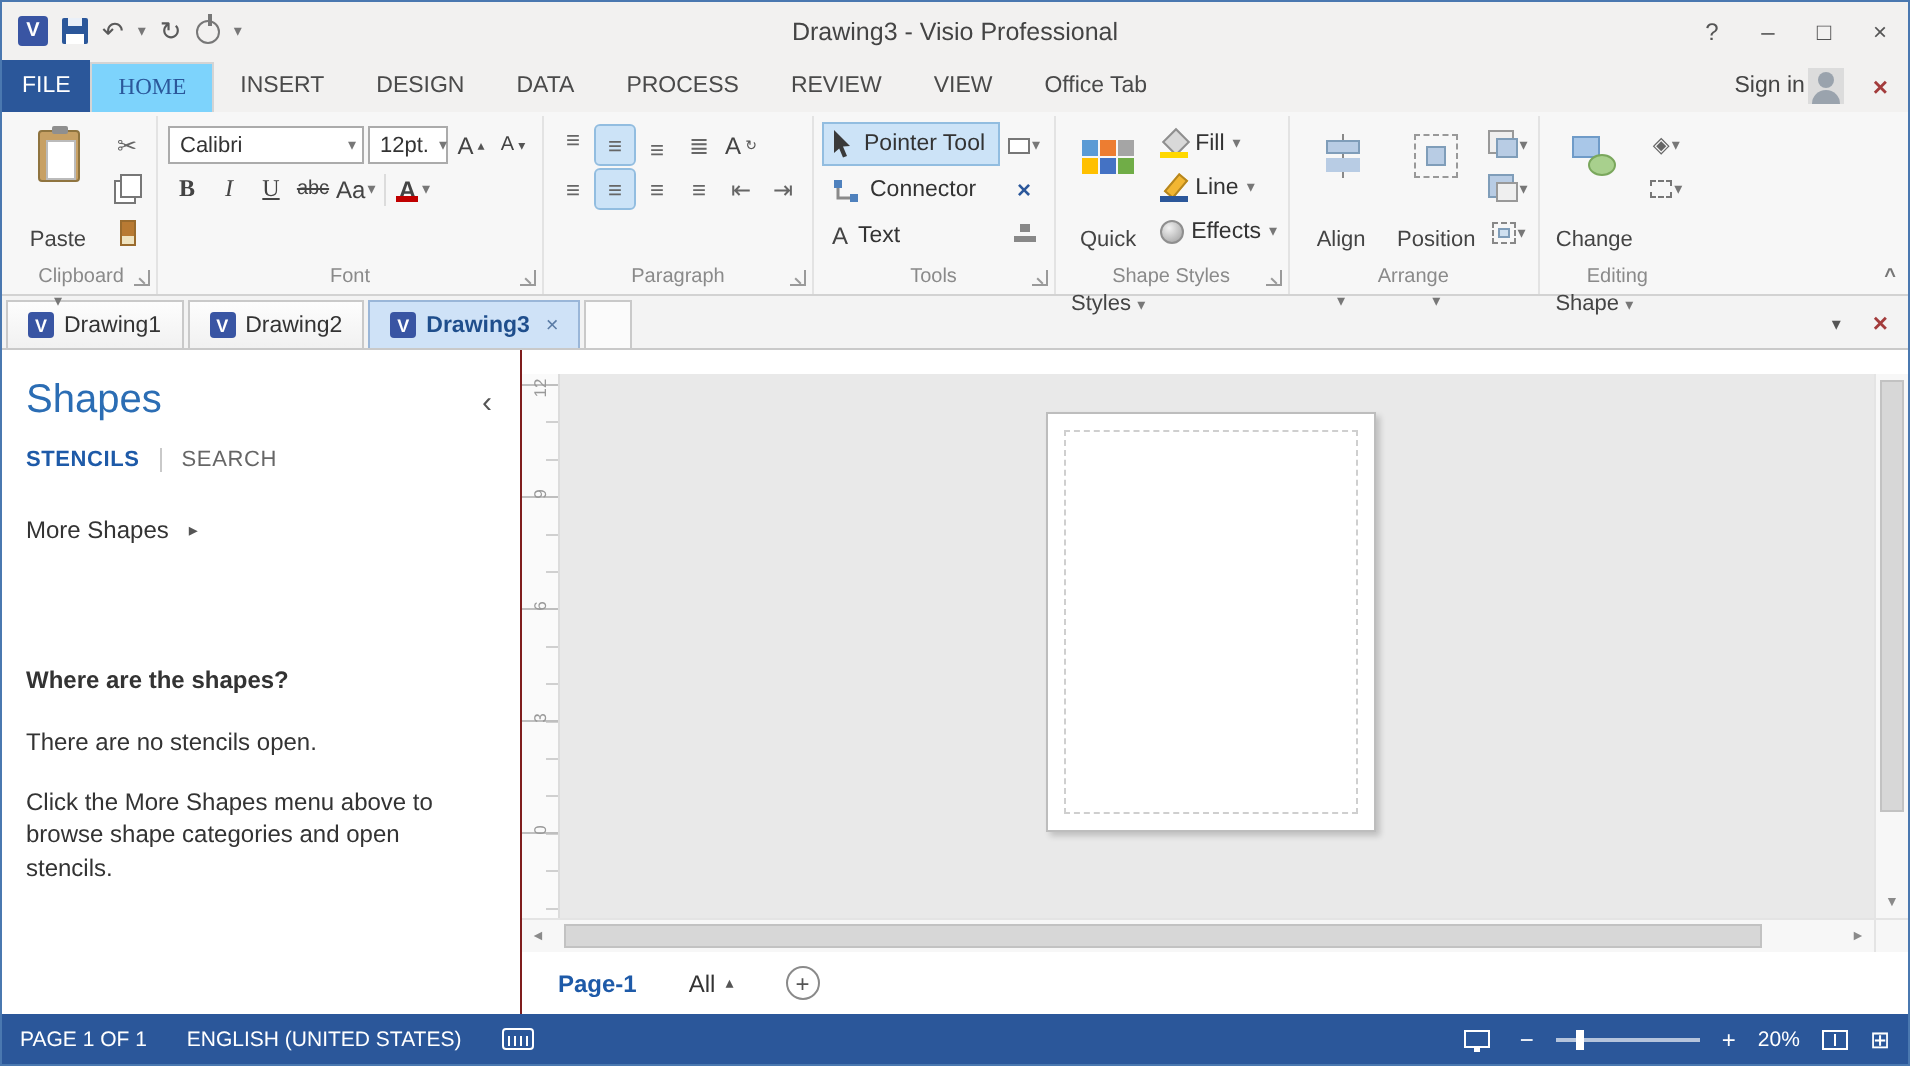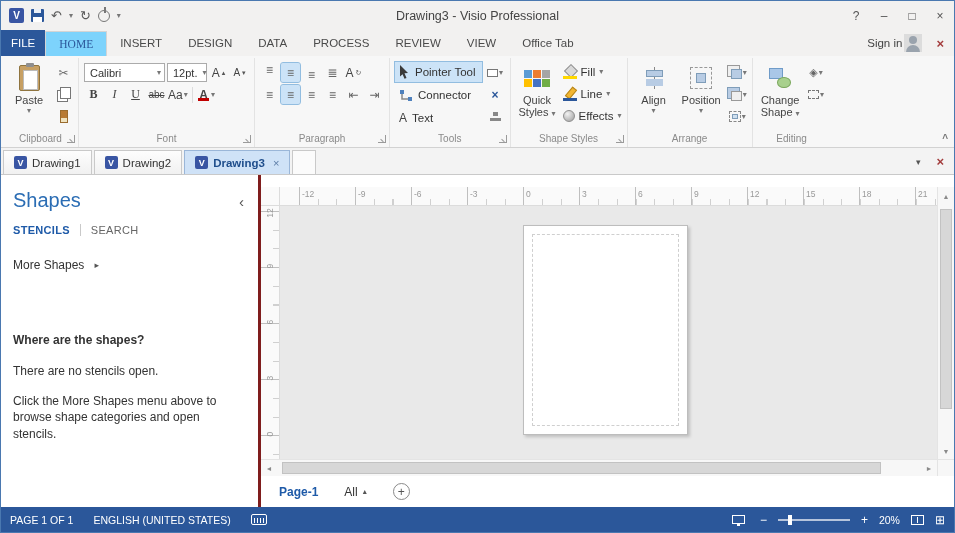--- a/index.html
+++ b/index.html
@@ -31,21 +31,21 @@
   .avatar::before { content: ""; position: absolute; top: 2px; left: 5px; width: 8px; height: 8px; border-radius: 50%; background: #9aa3ad; }
   .avatar::after { content: ""; position: absolute; bottom: -1px; left: 2px; width: 14px; height: 8px; border-radius: 7px 7px 0 0; background: #9aa3ad; }
   .tabrow-close { padding: 0 10px 5px 6px; color: #a33c3c; font-size: 13px; font-weight: bold; }
 
   
   .ribbon { height: 92px; flex: 0 0 92px; background: #f7f7f7; border-bottom: 1px solid #d2d2d2; display: flex; padding: 2px 0 0 2px; position: relative; }
   .grp { position: relative; padding: 2px 5px 17px 5px; border-right: 1px solid #e3e3e3; display: flex; gap: 4px; align-items: flex-start; }
   .grp-label { position: absolute; left: 0; right: 0; bottom: 3px; text-align: center; font-size: 10px; color: #8a8a8a; }
   .dlaunch { position: absolute; right: 3px; bottom: 4px; width: 8px; height: 8px; border-right: 1px solid #9a9a9a; border-bottom: 1px solid #9a9a9a; }
   .dlaunch::after { content: ""; position: absolute; right: 1px; bottom: 1px; width: 4px; height: 1px; background: #9a9a9a; transform: rotate(45deg); }
-  .big { display: flex; flex-direction: column; align-items: center; min-width: 42px; padding: 2px 3px; font-size: 11px; color: #444; border-radius: 2px; }
+  .big { display: flex; flex-direction: column; align-items: center; min-width: 42px; padding: 2px 3px; font-size: 11px; color: #444; border-radius: 2px; gap: 20px; }
   .big .bi { height: 32px; display: flex; align-items: center; }
   .big .cap { line-height: 12px; text-align: center; }
   .ddg { font-size: 8px; color: #777; }
   .col { display: flex; flex-direction: column; gap: 3px; }
   .rowr { display: flex; align-items: center; gap: 2px; }
   .sb { min-width: 19px; height: 19px; display: flex; align-items: center; justify-content: center; font-size: 12px; color: #444; border-radius: 2px; gap: 1px; }
   .sb.sel, .tool-row.sel { background: #cce3f7; outline: 1px solid #92bde0; }
   .vsep { width: 1px; height: 16px; background: #dcdcdc; margin: 0 2px; }
   .combo { display: flex; align-items: center; border: 1px solid #ababab; background: #fff; height: 19px; font-size: 11px; padding: 0 3px 0 5px; color: #333; gap: 5px; }
   .ic-paste { width: 21px; height: 26px; background: #c7a064; border: 1px solid #8f743f; border-radius: 2px; position: relative; }
@@ -99,21 +99,21 @@
   .dtab.active { background: #cfe2f7; color: #1f4e8c; font-weight: bold; border-color: #9ab6d8; }
   .dtab .x { color: #5b7ca6; font-size: 11px; margin-left: 3px; font-weight: normal; }
   .dtab.stub { width: 24px; padding: 0; background: #fbfbfb; }
   .vicon { width: 13px; height: 13px; background: #3955a3; color: #fff; font-size: 9px; font-weight: bold; display: flex; align-items: center; justify-content: center; border-radius: 2px; }
   .doctabs-right { margin-left: auto; display: flex; align-items: center; gap: 16px; padding: 0 10px 5px 0; }
   .doctabs-right .dd { color: #555; font-size: 9px; }
   .doctabs-right .x { color: #a33c3c; font-size: 13px; font-weight: bold; }
 
   
   .main { flex: 1; display: flex; min-height: 0; }
-  .sidebar { width: 260px; flex: 0 0 260px; background: #fff; border-right: 3px solid #7f1d1d; padding: 14px 23px 0 12px; position: relative; }
+  .sidebar { width: 260px; flex: 0 0 260px; background: #fff; border-right: 1px solid #7f1d1d; padding: 14px 23px 0 12px; position: relative; }
   .shapes-title { font-size: 20px; color: #2b6db4; font-weight: normal; }
   .panel-collapse { position: absolute; right: 14px; top: 18px; color: #555; font-size: 15px; }
   .ptabs { display: flex; align-items: center; margin-top: 12px; font-size: 11px; }
   .ptab-stencils { color: #1e5aa8; font-weight: bold; letter-spacing: 0.3px; }
   .ptab-div { width: 1px; height: 12px; background: #c9c9c9; margin: 0 10px; }
   .ptab-search { color: #666; letter-spacing: 0.3px; }
   .more-shapes { margin-top: 22px; display: flex; align-items: center; gap: 10px; font-size: 12px; color: #333; }
   .more-shapes .arr { font-size: 9px; color: #555; }
   .empty-info { margin-top: 60px; font-size: 12px; color: #333; line-height: 1.4; }
   .empty-info h4 { font-size: 12px; margin-bottom: 14px; }
@@ -230,21 +230,21 @@
             <span class="ic-painter"></span>
           </span>
       </div>
       <span class="grp-label">Clipboard</span>
       <span class="dlaunch"></span>
     </div>
 
     <div class="grp">
       <div class="col" style="padding-top:3px;">
         <div class="rowr">
-          <div class="combo" style="width:81px;">
+          <div class="combo" style="width:98px;">
             <span style="flex:1;">Calibri</span>
             <span class="ddg">▾</span>
           </div>
           <div class="combo" style="width:40px;">
             <span style="flex:1;">12pt.</span>
             <span class="ddg">▾</span>
           </div>
           <span class="sb">
               <span>A</span>
               <span class="supsm">▴</span>
@@ -466,38 +466,20 @@
       <div class="empty-info">
         <h4>Where are the shapes?</h4>
         <p>There are no stencils open.</p>
         <p>Click the More Shapes menu above to browse shape categories and open stencils.</p>
       </div>
     </div>
 
     <div class="canvas-zone">
       <div class="cz-top"></div>
 
-      <div class="ruler-row">
-        <div class="rcorner"></div>
-        <div class="hruler">
-          <span class="hn" style="left:22px">-12</span>
-          <span class="hn" style="left:78px">-9</span>
-          <span class="hn" style="left:134px">-6</span>
-          <span class="hn" style="left:190px">-3</span>
-          <span class="hn" style="left:246px">0</span>
-          <span class="hn" style="left:302px">3</span>
-          <span class="hn" style="left:358px">6</span>
-          <span class="hn" style="left:414px">9</span>
-          <span class="hn" style="left:470px">12</span>
-          <span class="hn" style="left:526px">15</span>
-          <span class="hn" style="left:582px">18</span>
-          <span class="hn" style="left:638px">21</span>
-        </div>
-        <div class="ruler-vtop">▲</div>
-      </div>
 
       <div class="canvas-row">
         <div class="vruler">
           <span class="vn" style="top:2px">12</span>
           <span class="vn" style="top:55px">9</span>
           <span class="vn" style="top:111px">6</span>
           <span class="vn" style="top:167px">3</span>
           <span class="vn" style="top:223px">0</span>
         </div>
         <div class="canvas">

